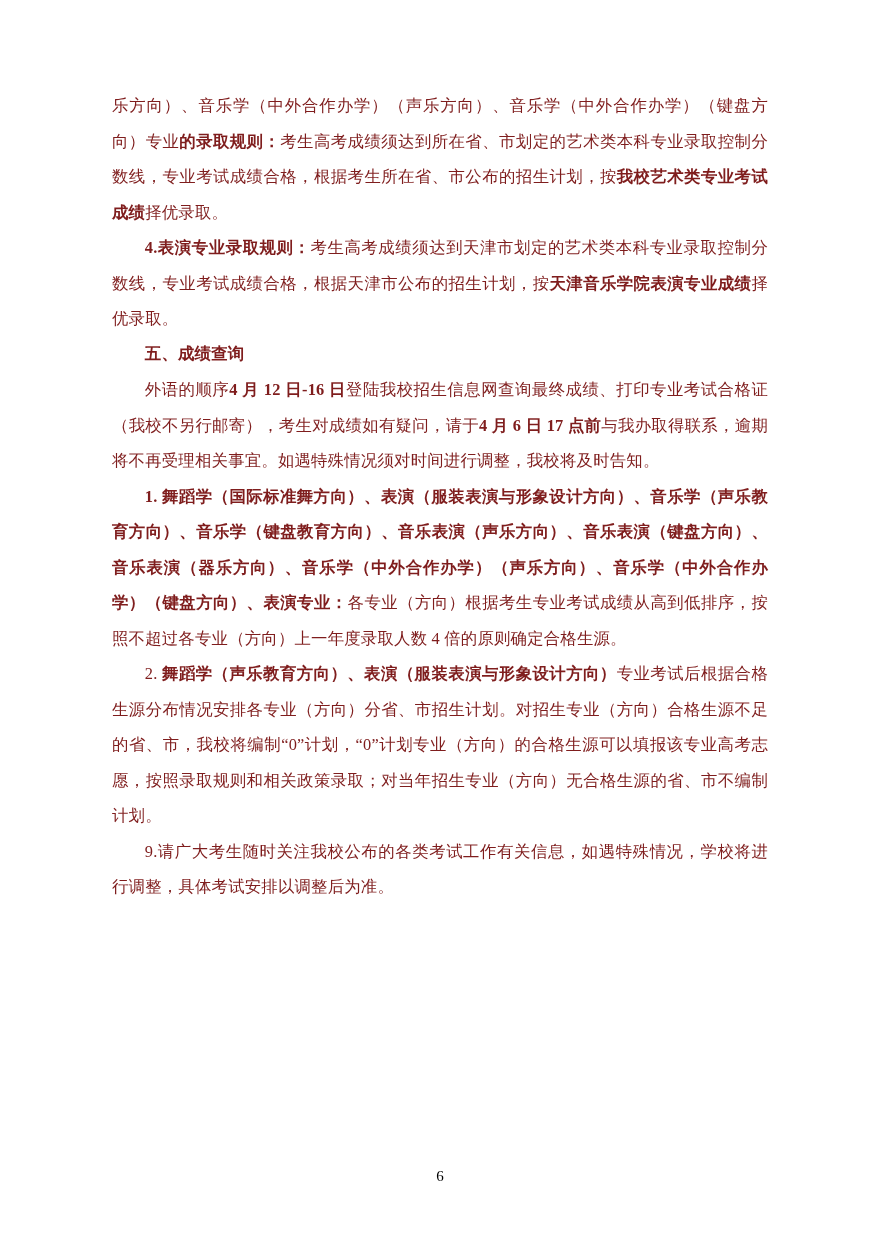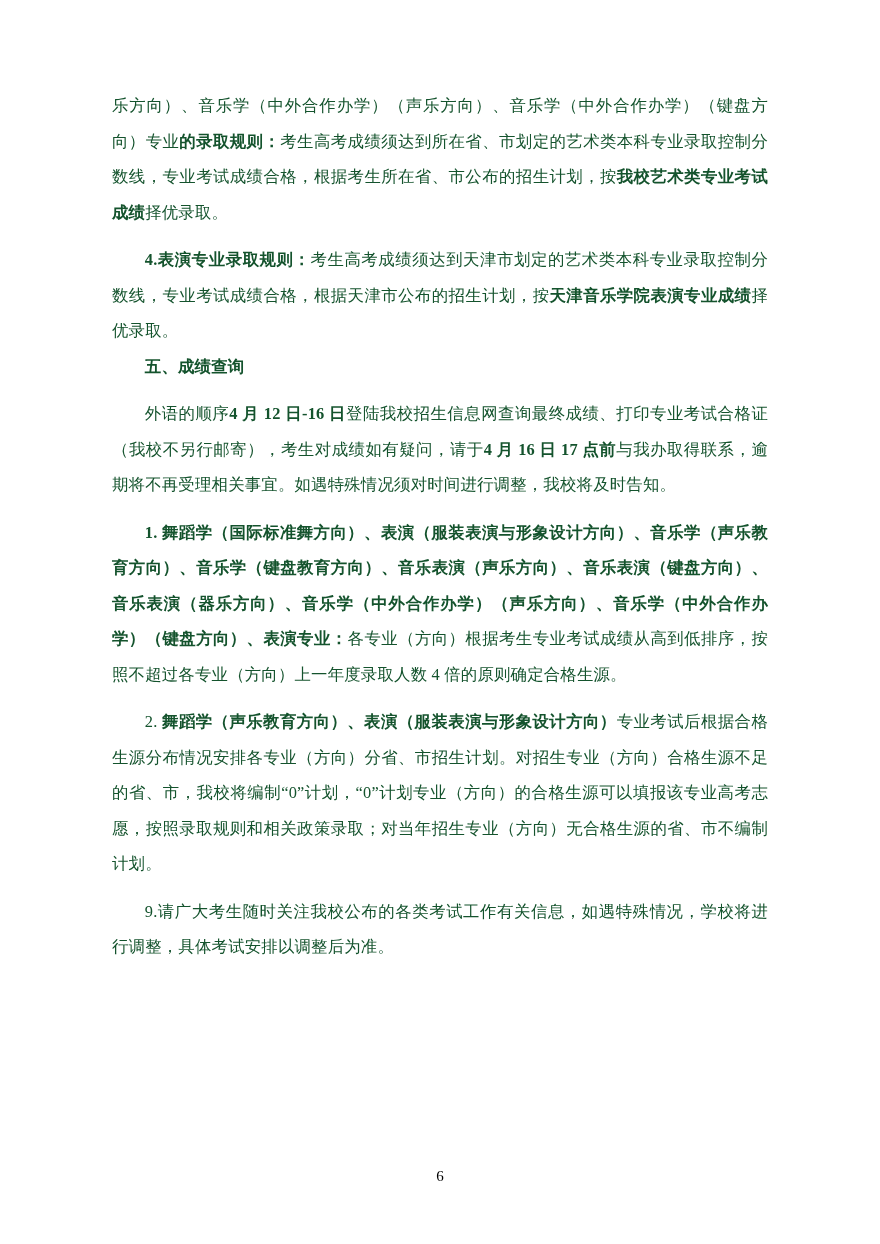--- a/index.html
+++ b/index.html
@@ -23,30 +23,30 @@
     left: 112px;
     top: 88px;
     width: 656px;
   }
   p {
     margin: 0;
     font-size: 16.4px;
     line-height: 35.5px;
     text-align: justify;
     text-justify: inter-ideograph;
-    color: #14532d;
+    color: #7f1d1d;
     letter-spacing: 0.2px;
   }
   p.indent {
     text-indent: 2em;
-    margin-top: 12px;
   }
   p.heading {
     text-indent: 2em;
     font-weight: bold;
+    font-family: Liberation Mono, monospace;
   }
   .b {
     font-weight: bold;
   }
   .page-number {
     position: absolute;
     left: 0;
     right: 0;
     top: 1168px;
     text-align: center;
@@ -56,19 +56,19 @@
   }
 </style>
 </head>
 <body>
 
 <div class="page">
   <div class="content" id="doc-body">
       <p class=""><span>乐方向）、音乐学（中外合作办学）（声乐方向）、音乐学（中外合作办学）（键盘方向）专业</span><span class="b">的录取规则：</span><span>考生高考成绩须达到所在省、市划定的艺术类本科专业录取控制分数线，专业考试成绩合格，根据考生所在省、市公布的招生计划，按</span><span class="b">我校艺术类专业考试成绩</span><span>择优录取。</span></p>
       <p class="indent"><span class="b">4.表演专业录取规则：</span><span>考生高考成绩须达到天津市划定的艺术类本科专业录取控制分数线，专业考试成绩合格，根据天津市公布的招生计划，按</span><span class="b">天津音乐学院表演专业成绩</span><span>择优录取。</span></p>
       <p class="heading"><span class="b">五、成绩查询</span></p>
-      <p class="indent"><span>外语的顺序</span><span class="b">4 月 12 日-16 日</span><span>登陆我校招生信息网查询最终成绩、打印专业考试合格证（我校不另行邮寄），考生对成绩如有疑问，请于</span><span class="b">4 月 16 日 17 点前</span><span>与我办取得联系，逾期将不再受理相关事宜。如遇特殊情况须对时间进行调整，我校将及时告知。</span></p>
+      <p class="indent"><span>外语的顺序</span><span class="b">4 月 12 日-16 日</span><span>登陆我校招生信息网查询最终成绩、打印专业考试合格证（我校不另行邮寄），考生对成绩如有疑问，请于</span><span class="b">4 月 6 日 17 点前</span><span>与我办取得联系，逾期将不再受理相关事宜。如遇特殊情况须对时间进行调整，我校将及时告知。</span></p>
       <p class="indent"><span class="b">1. 舞蹈学（国际标准舞方向）、表演（服装表演与形象设计方向）、音乐学（声乐教育方向）、音乐学（键盘教育方向）、音乐表演（声乐方向）、音乐表演（键盘方向）、音乐表演（器乐方向）、音乐学（中外合作办学）（声乐方向）、音乐学（中外合作办学）（键盘方向）、表演专业：</span><span>各专业（方向）根据考生专业考试成绩从高到低排序，按照不超过各专业（方向）上一年度录取人数 4 倍的原则确定合格生源。</span></p>
       <p class="indent"><span>2. </span><span class="b">舞蹈学（声乐教育方向）、表演（服装表演与形象设计方向）</span><span>专业考试后根据合格生源分布情况安排各专业（方向）分省、市招生计划。对招生专业（方向）合格生源不足的省、市，我校将编制“0”计划，“0”计划专业（方向）的合格生源可以填报该专业高考志愿，按照录取规则和相关政策录取；对当年招生专业（方向）无合格生源的省、市不编制计划。</span></p>
       <p class="indent"><span>9.请广大考生随时关注我校公布的各类考试工作有关信息，如遇特殊情况，学校将进行调整，具体考试安排以调整后为准。</span></p>
     </div>
   <div class="page-number">6</div>
 </div>
 
 </body></html>

